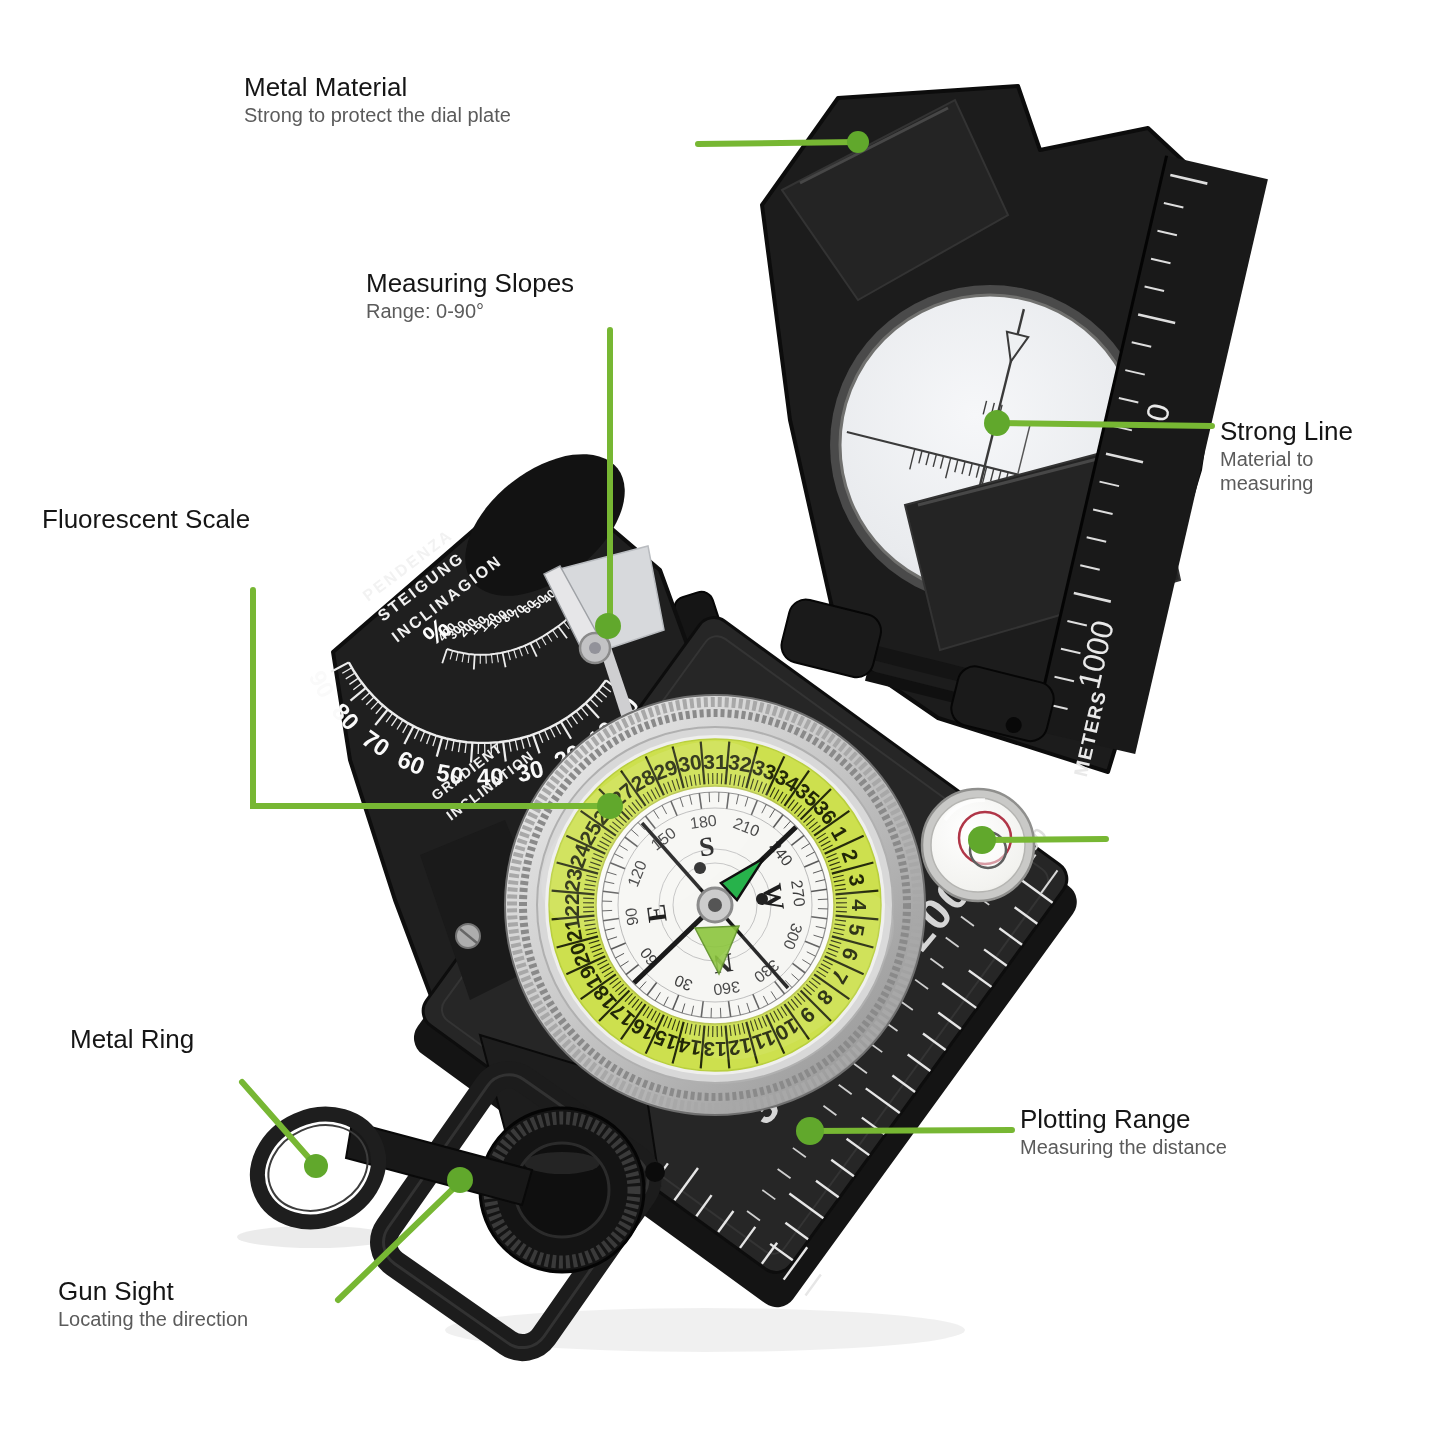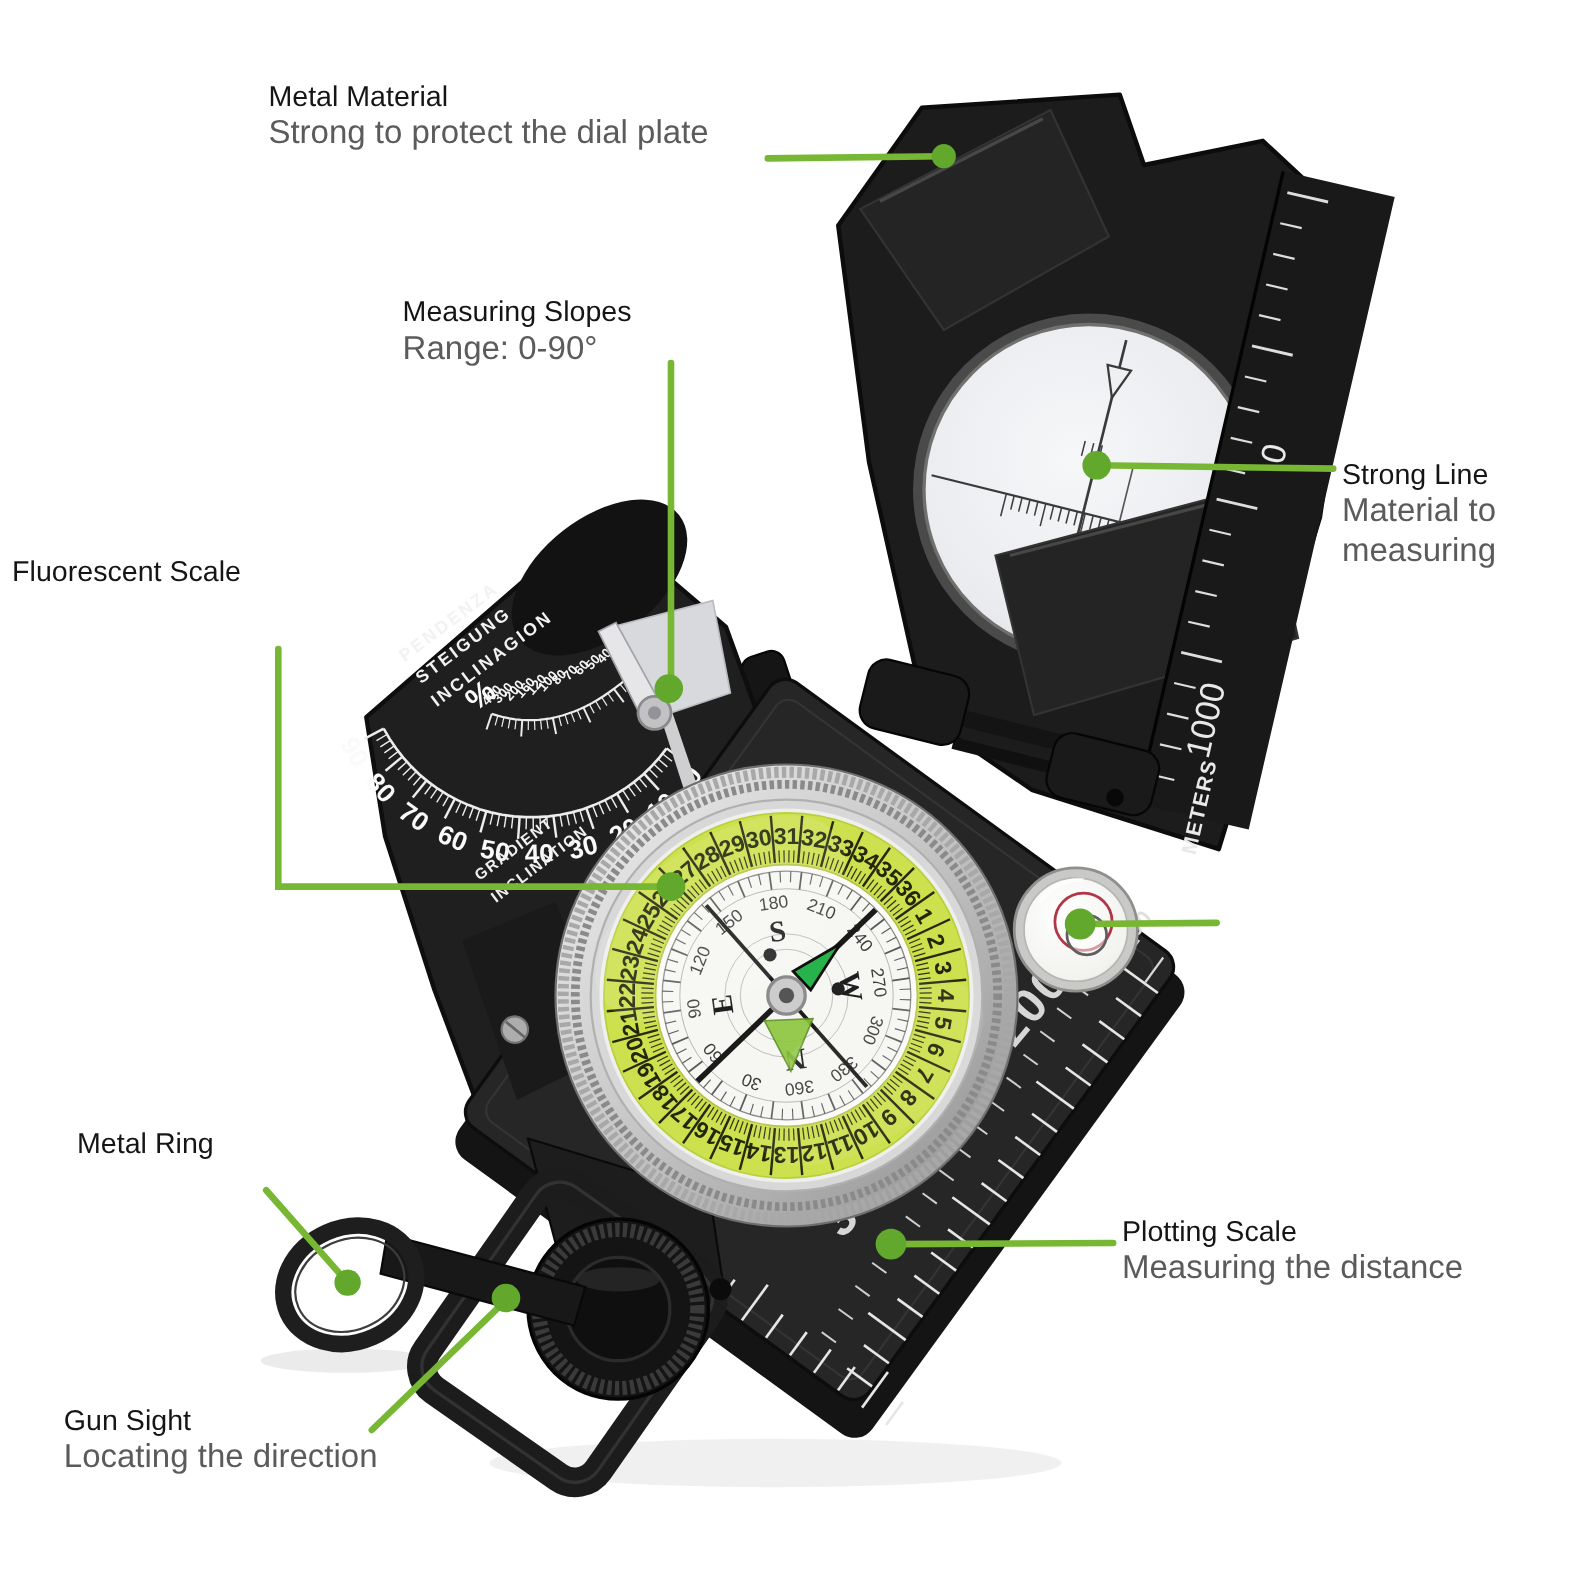--- a/index.html
+++ b/index.html
@@ -1,20 +1,20 @@
 <!DOCTYPE html>
 <html><head>
 <meta charset="utf-8">
 <style>
   html,body{margin:0;padding:0;background:#fff;}
   .canvas{position:relative;width:1445px;height:1445px;background:#ffffff;overflow:hidden;font-family:"Liberation Sans",sans-serif;}
   svg{position:absolute;left:0;top:0;}
   .ann{position:absolute;z-index:5;}
   .ann .t{font-size:26px;color:#151515;line-height:1.18;}
-  .ann .s{font-size:30px;color:#5b5b5b;line-height:1.22;white-space:pre-line;}
+  .ann .s{font-size:20px;color:#5b5b5b;line-height:1.22;white-space:pre-line;}
   .ann.center{text-align:left;}
   
   .ring-num{font:700 21px "Liberation Sans",sans-serif;fill:#222708;}
   .dial-num{font:400 16px "Liberation Sans",sans-serif;fill:#3d3d3d;}
   .cardinal{font:700 27px "Liberation Serif",serif;fill:#1e1e1e;}
   .incl-deg{font:700 24px "Liberation Sans",sans-serif;fill:#fafafa;}
   .incl-pct{font:700 12px "Liberation Sans",sans-serif;fill:#f6f6f6;}
   .base-num{font:600 44px "Liberation Sans",sans-serif;fill:#d6d6d6;letter-spacing:2px;}
   .base-ratio{font:600 20px "Liberation Sans",sans-serif;fill:#dedede;letter-spacing:1px;}
   .lid-num{font:500 31px "Liberation Sans",sans-serif;fill:#e9e9e9;}
@@ -724,28 +724,28 @@
 </div>
 <div class="ann" style="left:366px;top:268px;">
   <div class="t">Measuring Slopes</div>
   <div class="s">Range: 0-90°</div>
 </div>
 <div class="ann" style="left:1220px;top:416px;">
   <div class="t">Strong Line</div>
   <div class="s">Material to
 measuring</div>
 </div>
-<div class="ann" style="left:11px;top:504px;text-align:right;">
+<div class="ann" style="left:42px;top:504px;text-align:right;">
   <div class="t">Fluorescent Scale</div>
 </div>
 <div class="ann" style="left:70px;top:1024px;">
   <div class="t">Metal Ring</div>
 </div>
 <div class="ann" style="left:1020px;top:1104px;">
-  <div class="t">Plotting Scale</div>
+  <div class="t">Plotting Range</div>
   <div class="s">Measuring the distance</div>
 </div>
 <div class="ann center" style="left:58px;top:1276px;width:350px;">
   <div class="t">Gun Sight</div>
   <div class="s">Locating the direction</div>
 </div>
 
 </div>
 
 </body></html>

